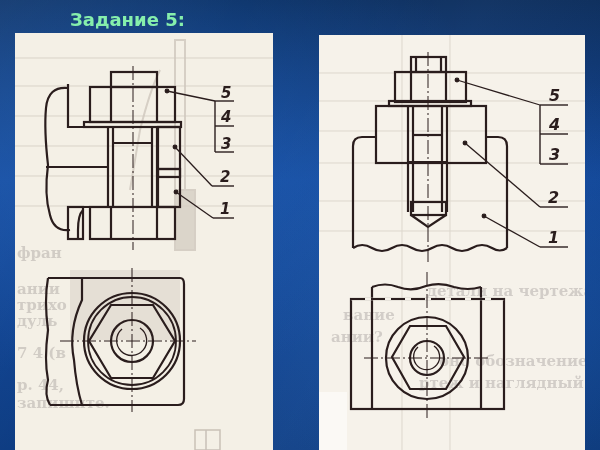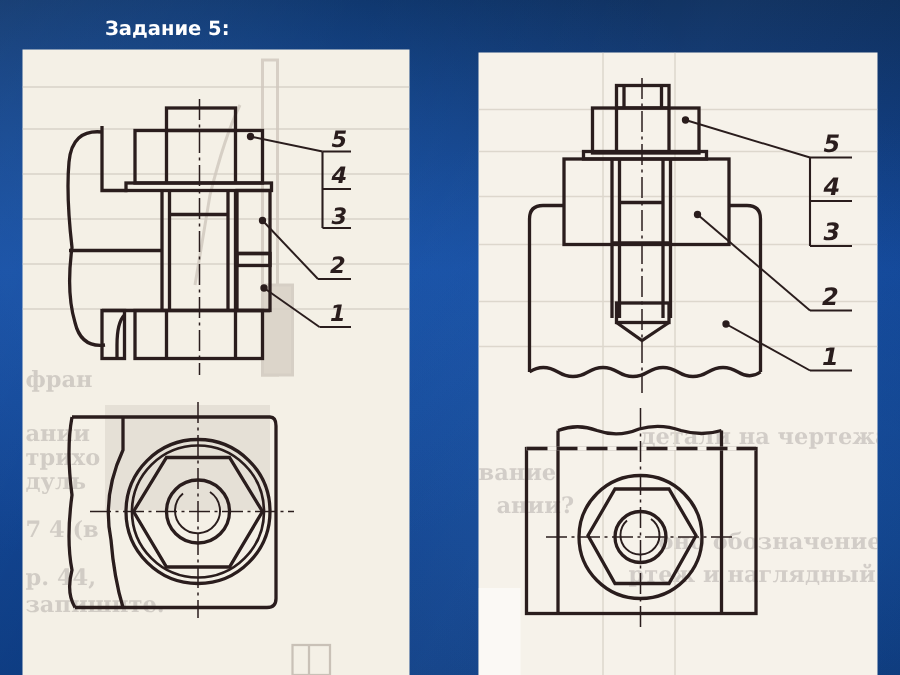--- a/index.html
+++ b/index.html
@@ -8,21 +8,21 @@
     background: #0f3f86;
     background-image:
       radial-gradient(ellipse at 20% 30%, rgba(40,100,180,0.55) 0%, rgba(15,63,134,0) 55%),
       radial-gradient(ellipse at 80% 70%, rgba(30,90,170,0.5) 0%, rgba(15,63,134,0) 55%),
       linear-gradient(115deg, rgba(255,255,255,0.05) 0%, rgba(0,0,0,0) 30%, rgba(255,255,255,0.04) 60%, rgba(0,0,0,0.1) 100%),
       linear-gradient(180deg, #0a2d5e 0%, #1048a0 40%, #0d3c82 100%);
     font-family: "DejaVu Sans", sans-serif;
   }
   .slide-title {
     position: absolute; top: 9px; left: 0; width: 600px; height: 22px;
-    color: #ffffff; font-weight: bold; font-size: 13px; line-height: 22px;
+    color: #86efac; font-weight: bold; font-size: 18px; line-height: 22px;
   }
   .slide-title .task { position: absolute; left: 70px; top: 0; }
   .slide-title .instr { position: absolute; left: 212px; top: 0; }
   .panel {
     position: absolute; background: #f4f0e6; overflow: hidden;
   }
   .panel-left { left: 15px; top: 33px; width: 258px; height: 417px; }
   .panel-right { left: 319px; top: 35px; width: 266px; height: 415px; background: #f6f2ea; }
   .panel svg { position: absolute; left: 0; top: 0; }
   .ghost-text {
@@ -142,21 +142,21 @@
 
     <g stroke="#c9c1b7" stroke-width="1.5" fill="none">
       <rect x="195" y="430" width="25" height="20"></rect>
       <line x1="206" y1="430" x2="206" y2="450"></line>
     </g>
   </svg>
 </div>
 
 <div class="panel panel-right">
   <div class="ghost-text" style="left:108px;top:248px;">детали на чертежах.</div>
-  <div class="ghost-text" style="left:0px;top:272px;">вание</div>
+  <div class="ghost-text" style="left:0px;top:272px;padding-left:24px;">вание</div>
   <div class="ghost-text" style="left:12px;top:294px;">ании?</div>
   <div class="ghost-text" style="left:120px;top:318px;">оно обозначение:</div>
   <div class="ghost-text" style="left:100px;top:340px;">ртеж и наглядный рису-</div>
 
   <svg width="266" height="415" viewBox="319 35 266 415">
     <g stroke="#ddd7cd" stroke-width="1">
       <line x1="319" y1="73" x2="585" y2="73"></line>
       <line x1="319" y1="101" x2="585" y2="101"></line>
       <line x1="319" y1="131" x2="585" y2="131"></line>
       <line x1="319" y1="163" x2="585" y2="163"></line>

